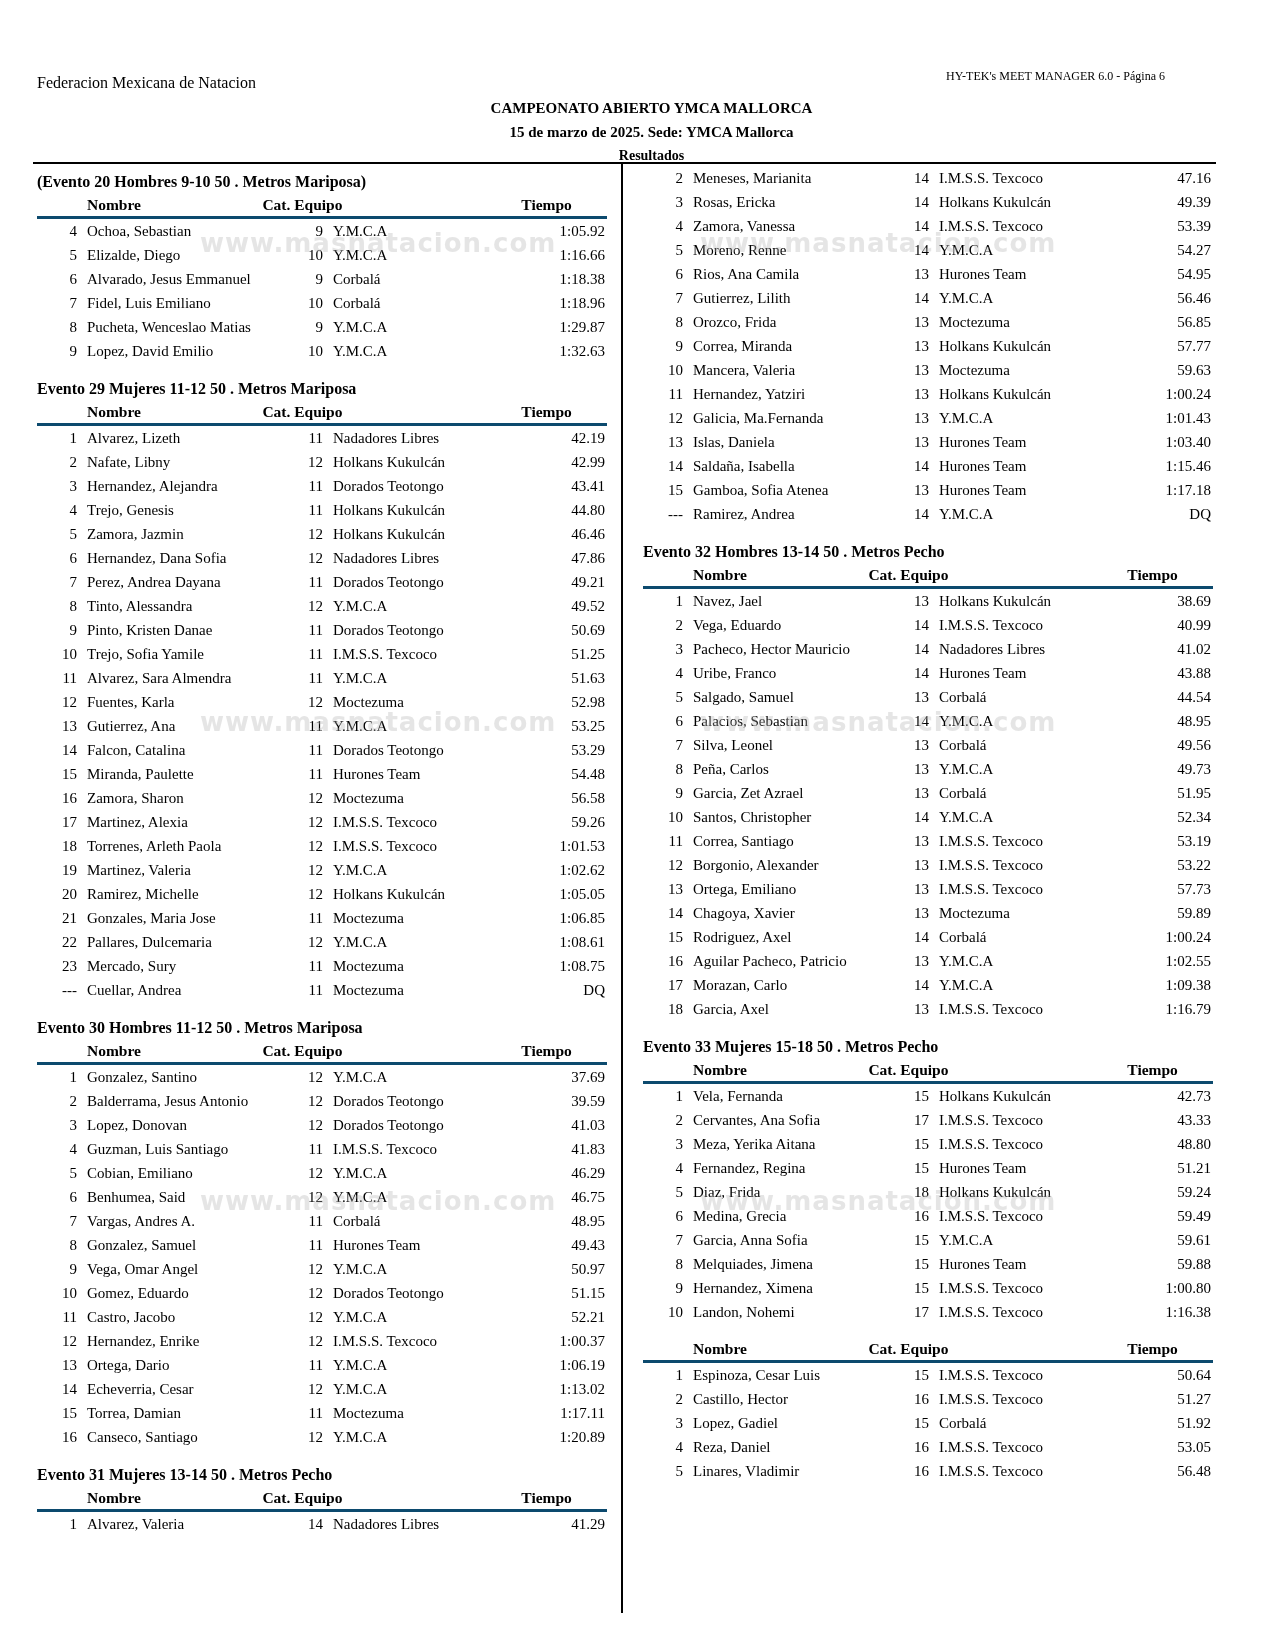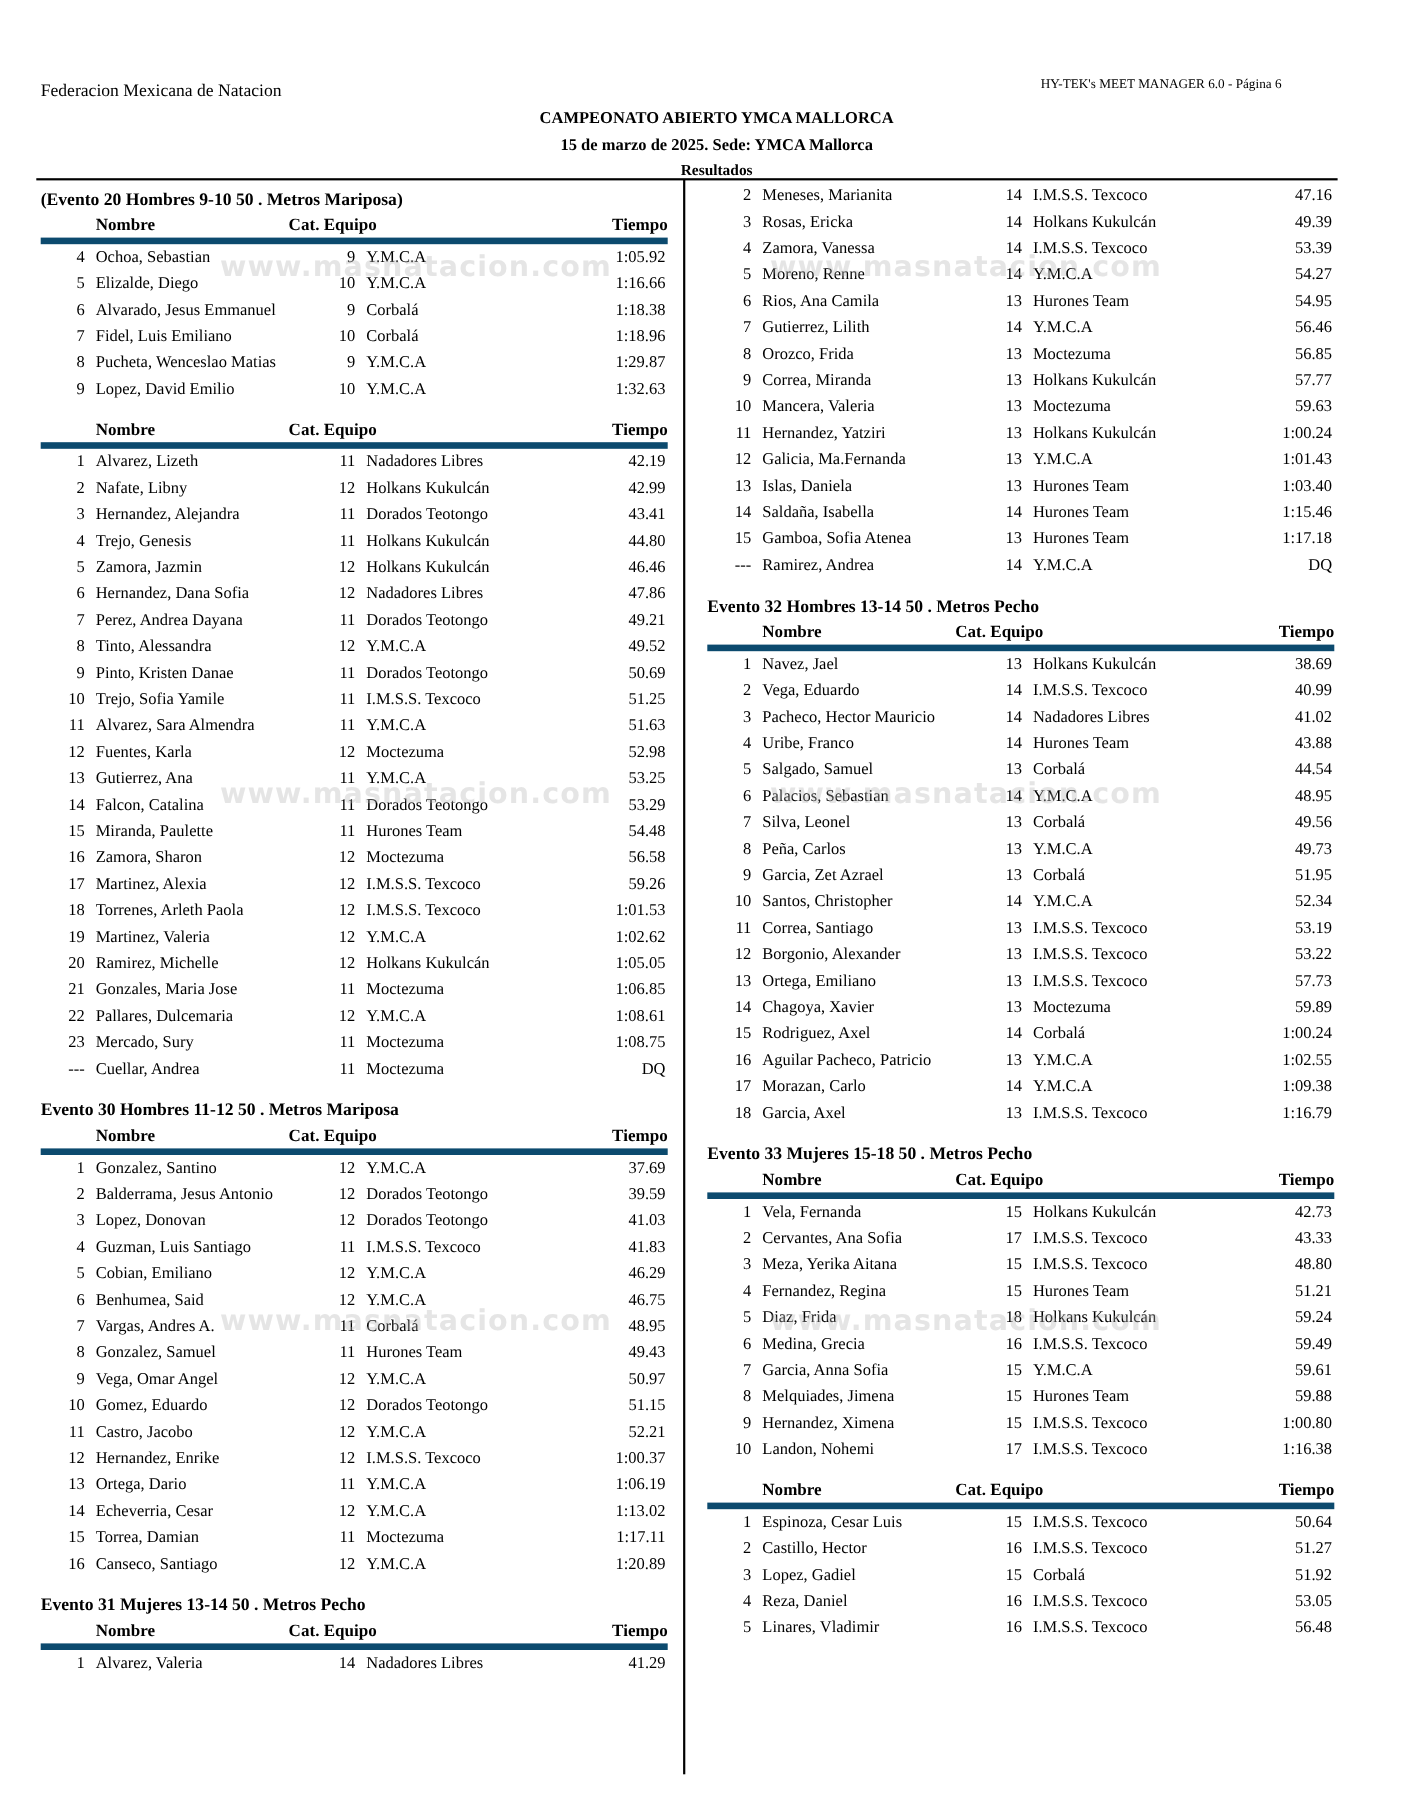--- a/index.html
+++ b/index.html
@@ -15,30 +15,30 @@
     .t1 { font-size: 15px; padding-left: 0; margin-left: -20px; }
     .t2 { font-size: 15px; margin-left: -20px; }
     .t3 { font-size: 14px; margin-left: -20px; }
     .top-rule { position: absolute; left: 33px; top: 162px; width: 1183px; border-top: 2px solid #000; }
     .divider { position: absolute; left: 621px; top: 163px; height: 1450px; border-left: 2px solid #000; }
     .col { position: absolute; width: 570px; }
     .col-left { left: 37px; top: 170px; }
     .col-right { left: 643px; top: 166px; }
     .event { margin-bottom: 14px; }
     .event-title { font-weight: bold; font-size: 16px; height: 24px; line-height: 24px; }
-    .col-head { display: flex; font-weight: bold; font-size: 15.5px; height: 22px; line-height: 22px; border-bottom: 6px solid #0c4a6e; }
+    .col-head { display: flex; font-weight: bold; font-size: 15.5px; height: 22px; line-height: 22px; border-bottom: 3px solid #0c4a6e; }
     .row { display: flex; height: 24px; line-height: 24px; font-size: 15px; }
     .c-place { width: 40px; text-align: right; }
     .c-name { width: 200px; padding-left: 10px; white-space: nowrap; overflow: hidden; }
     .c-age { width: 36px; text-align: right; }
     .c-team { width: 200px; padding-left: 10px; white-space: nowrap; }
     .c-time { width: 72px; text-align: right; }
     .col-head .c-name { padding-left: 50px; width: 160px; text-align: left; }
     .col-head .c-catequipo { width: 260px; padding-left: 16px; }
-    .col-head .c-timehead { width: 86px; text-align: right; text-decoration: none; }
+    .col-head .c-timehead { width: 86px; text-align: left; text-decoration: none; }
     .watermark {
       position: absolute; font-family: "DejaVu Sans", sans-serif; font-size: 26px; font-weight: bold;
       color: rgba(180,180,180,0.35); letter-spacing: 1px; pointer-events: none;
     }
   </style>
 </head>
 <body>
 
 <div class="hdr-left">Federacion Mexicana de Natacion</div>
 <div class="hdr-right">HY-TEK's MEET MANAGER 6.0 - Página 6</div>
@@ -95,20 +95,21 @@
       </div>
       <div class="row">
         <div class="c-place">9</div>
         <div class="c-name">Lopez, David Emilio</div>
         <div class="c-age">10</div>
         <div class="c-team">Y.M.C.A</div>
         <div class="c-time">1:32.63</div>
       </div>
     </div>
     <div class="event">
+      <div class="event-title">Evento 29  Mujeres 11-12 50 . Metros Mariposa</div>
       <div class="col-head">
         <div class="c-name">Nombre</div>
         <div class="c-catequipo">Cat. Equipo</div>
         <div class="c-timehead">Tiempo</div>
       </div>
       <div class="row">
         <div class="c-place">1</div>
         <div class="c-name">Alvarez, Lizeth</div>
         <div class="c-age">11</div>
         <div class="c-team">Nadadores Libres</div>

